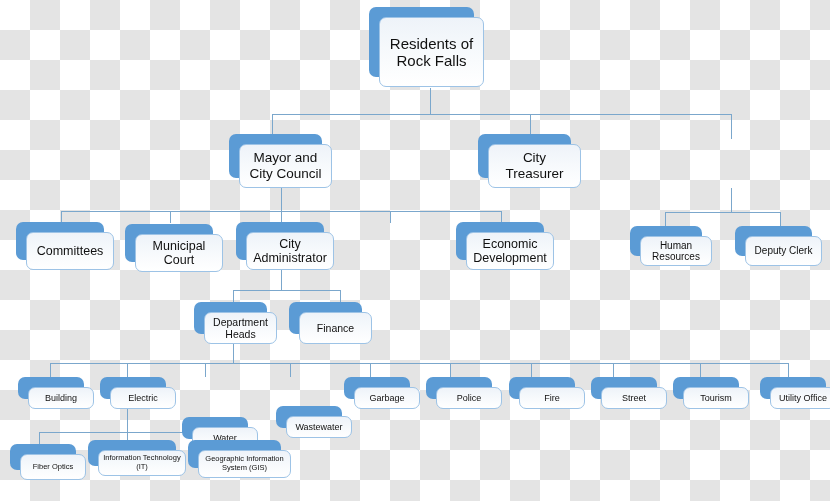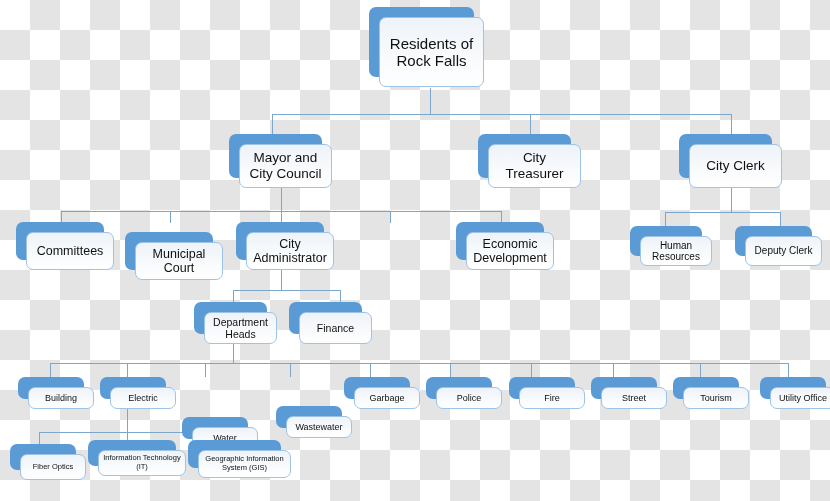--- a/index.html
+++ b/index.html
@@ -140,35 +140,29 @@
     </div>
   </div>
 
   <div class="node t-l2" style="left:229px; top:134px; width:93px; height:44px;">
     <div class="shadow"></div>
     <div class="card">
       <span><span>Mayor and</span><br><span>City Council</span></span>
     </div>
   </div>
 
-  <div class="node t-l2" style="left:679px; top:134px; width:93px; height:44px;">
-    <div class="shadow"></div>
-    <div class="card">
-      <span>City Clerk</span>
-    </div>
-  </div>
 
   <div class="node t-l3" style="left:16px; top:222px; width:88px; height:38px;">
     <div class="shadow"></div>
     <div class="card">
       <span>Committees</span>
     </div>
   </div>
 
-  <div class="node t-l3" style="left:125px; top:232px; width:88px; height:38px;">
+  <div class="node t-l3" style="left:125px; top:224px; width:88px; height:38px;">
     <div class="shadow"></div>
     <div class="card">
       <span>Municipal Court</span>
     </div>
   </div>
 
   <div class="node t-l3" style="left:236px; top:222px; width:88px; height:38px;">
     <div class="shadow"></div>
     <div class="card">
       <span><span>City</span><br><span>Administrator</span></span>

